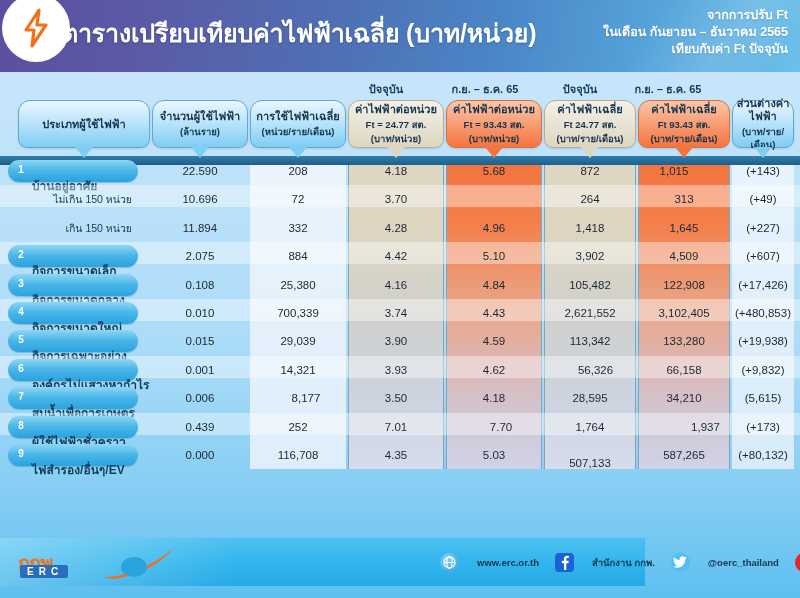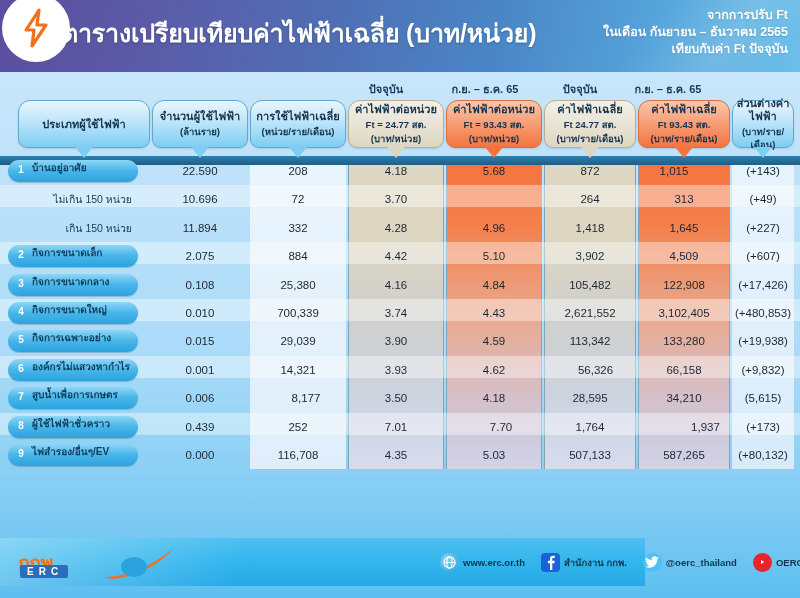--- a/index.html
+++ b/index.html
@@ -97,21 +97,21 @@
     position:absolute; height:22px; left:8px; width:130px;
     border-radius:11px;
     background:linear-gradient(180deg,#8ed6f6 0%, #49b6e9 48%, #2aa3df 100%);
     box-shadow:0 1px 1px rgba(0,0,0,.18);
   }
   .pill .num {
     position:absolute; left:6px; top:4px; width:14px; text-align:center;
     color:#fff; font-size:10px; font-weight:bold;
   }
   .pill .nm {
-    position:absolute; left:24px; top:0; color:#0d3f5c; font-size:10px; font-weight:bold;
+    position:absolute; left:24px; top:16px; color:#0d3f5c; font-size:12px; font-weight:bold;
     white-space:nowrap;
   }
   .sublabel {
     position:absolute; height:22px; left:8px; width:130px;
     color:#133c58; font-size:10.5px; text-align:right; line-height:22px;
     padding-right:6px;
   }
 
   
   .cell {
@@ -139,21 +139,21 @@
   .logo .kk {
     position:absolute; left:0; top:1px; font-size:20px; font-weight:bold; color:#f2711c;
     letter-spacing:-1px;
   }
   .logo .erc {
     position:absolute; left:2px; top:19px; background:#2a6ebb; color:#fff;
     font-size:10px; font-weight:bold; letter-spacing:5px; padding:1px 5px 1px 7px; border-radius:2px;
   }
   .logo .swoosh { position:absolute; left:84px; top:0px; }
   .social { position:absolute; left:440px; top:0; height:48px; display:flex; align-items:center; gap:16px; }
-  .si { display:flex; align-items:center; gap:4px; }
+  .si { display:flex; align-items:center; gap:18px; }
   .si .lbl { font-size:9.5px; color:#10364f; font-weight:bold; white-space:nowrap; }
   .ico { width:19px; height:19px; border-radius:4px; display:flex; align-items:center; justify-content:center; }
   .ico.globe { background:radial-gradient(circle at 35% 30%, #7fd4f7, #2f9fd8); border-radius:50%; }
   .ico.fb { background:#1b62d4; border-radius:4px; }
   .ico.tw { background:#4fc0f4; border-radius:50%; }
   .ico.yt { background:#e8252b; border-radius:50%; }
 </style>
 </head>
 <body>
 
@@ -342,21 +342,21 @@
       <div class="cell" style="left: 638px; width: 92px; top: 259.6px; padding-left: 43px;">1,937</div>
       <div class="cell" style="left: 732px; width: 62px; top: 259.6px;">(+173)</div>
       <div class="pill" style="top: 288px;">
         <div class="num">9</div>
         <div class="nm">ไฟสำรอง/อื่นๆ/EV</div>
       </div>
       <div class="cell" style="left: 152px; width: 96px; top: 288px;">0.000</div>
       <div class="cell" style="left: 250px; width: 96px; top: 288px;">116,708</div>
       <div class="cell" style="left: 348px; width: 96px; top: 288px;">4.35</div>
       <div class="cell" style="left: 446px; width: 96px; top: 288px;">5.03</div>
-      <div class="cell" style="left: 544px; width: 92px; top: 288px;">507,133</div>
+      <div class="cell" style="left: 544px; width: 92px; top: 296px;">507,133</div>
       <div class="cell" style="left: 638px; width: 92px; top: 288px;">587,265</div>
       <div class="cell" style="left: 732px; width: 62px; top: 288px;">(+80,132)</div>
     </div>
   <div class="footnote">* ค่าใช้จ่าย ประกอบด้วย ค่าไฟฟ้าฐาน ค่าเอฟที ค่าบริการรายเดือน ไม่รวมภาษีมูลค่าเพิ่ม</div>
 </div>
 
 <div class="footer">
   <div class="logo">
     <div class="kk">กกพ</div>
     <div class="erc">ERC</div>

